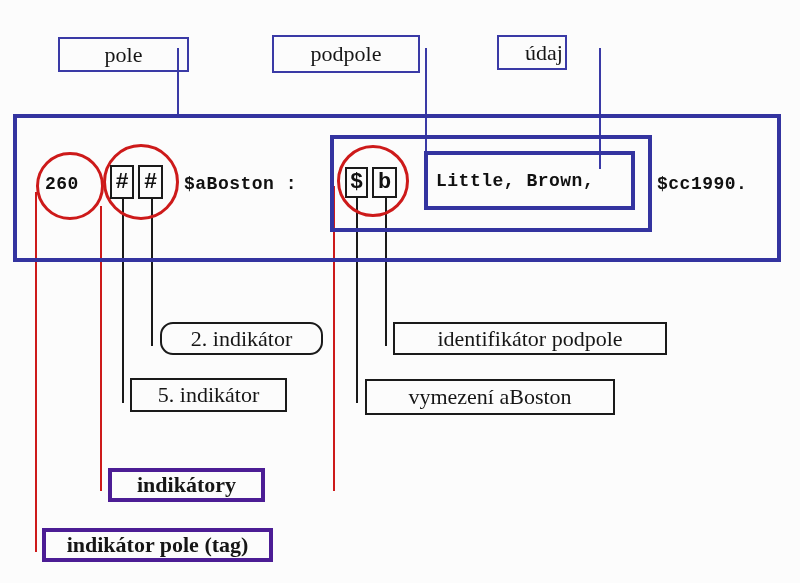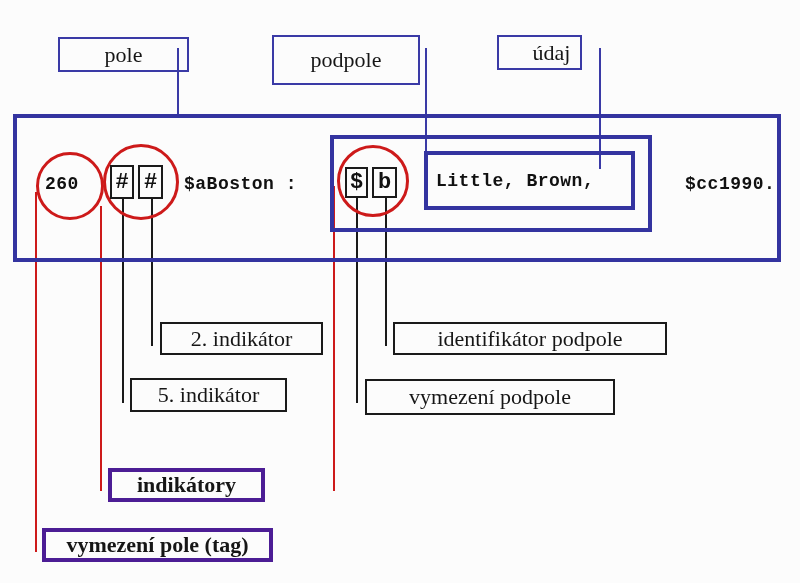--- a/index.html
+++ b/index.html
@@ -62,24 +62,24 @@
   .callout.red{border:4px solid #4c1d95;font-weight:bold;}
 </style>
 </head>
 <body>
 
 <div id="canvas">
 
   <div class="toplbl" style="left:58px;top:37px;width:131px;height:35px;">
     <span>pole</span>
   </div>
-  <div class="toplbl" style="left:272px;top:35px;width:148px;height:50px;">
+  <div class="toplbl" style="left:272px;top:35px;width:148px;height:38px;">
     <span>podpole</span>
   </div>
-  <div class="toplbl" style="left:497px;top:35px;width:85px;height:35px;padding-left:24px;">
+  <div class="toplbl" style="left:497px;top:35px;width:70px;height:35px;padding-left:24px;">
     <span>údaj</span>
   </div>
 
   <div class="bline" style="left:177px;top:48px;height:68px;"></div>
   <div class="bline" style="left:425px;top:48px;height:104px;"></div>
   <div class="bline" style="left:599px;top:48px;height:121px;"></div>
 
   <div class="bluebox" style="left:13px;top:114px;width:768px;height:148px;"></div>
   <div class="bluebox" style="left:330px;top:135px;width:322px;height:97px;"></div>
   <div class="bluebox" style="left:424px;top:151px;width:211px;height:59px;"></div>
@@ -101,43 +101,43 @@
 
   <div class="charbox" style="left:345px;top:167px;width:23px;height:31px;">
     <span>$</span>
   </div>
   <div class="charbox" style="left:372px;top:167px;width:25px;height:31px;">
     <span>b</span>
   </div>
 
   <div class="mono" style="left:436px;top:166px;">Little, Brown,</div>
 
-  <div class="mono" style="left:685px;top:169px;">$cc1990.</div>
+  <div class="mono" style="left:657px;top:169px;">$cc1990.</div>
 
   <div class="vline red" style="left:35px;top:192px;height:360px;"></div>
   <div class="vline red" style="left:100px;top:206px;height:285px;"></div>
   <div class="vline black" style="left:122px;top:198px;height:205px;"></div>
   <div class="vline black" style="left:151px;top:198px;height:148px;"></div>
   <div class="vline red" style="left:333px;top:186px;height:305px;"></div>
   <div class="vline black" style="left:356px;top:197px;height:206px;"></div>
   <div class="vline black" style="left:385px;top:197px;height:149px;"></div>
 
-  <div class="callout black" style="left:160px;top:322px;width:163px;height:33px;">
+  <div class="callout black" style="left:160px;top:322px;width:163px;height:33px;border-radius:13px;">
     <span>2. indikátor</span>
   </div>
   <div class="callout black" style="left:130px;top:378px;width:157px;height:34px;">
     <span>5. indikátor</span>
   </div>
   <div class="callout black" style="left:393px;top:322px;width:274px;height:33px;">
     <span>identifikátor podpole</span>
   </div>
   <div class="callout black" style="left:365px;top:379px;width:250px;height:36px;">
-    <span>vymezení podpole</span>
+    <span>vymezení aBoston</span>
   </div>
 
   <div class="callout red" style="left:108px;top:468px;width:157px;height:34px;">
     <span>indikátory</span>
   </div>
   <div class="callout red" style="left:42px;top:528px;width:231px;height:34px;">
-    <span>vymezení pole (tag)</span>
+    <span>indikátor pole (tag)</span>
   </div>
 
 </div>
 
 </body></html>

